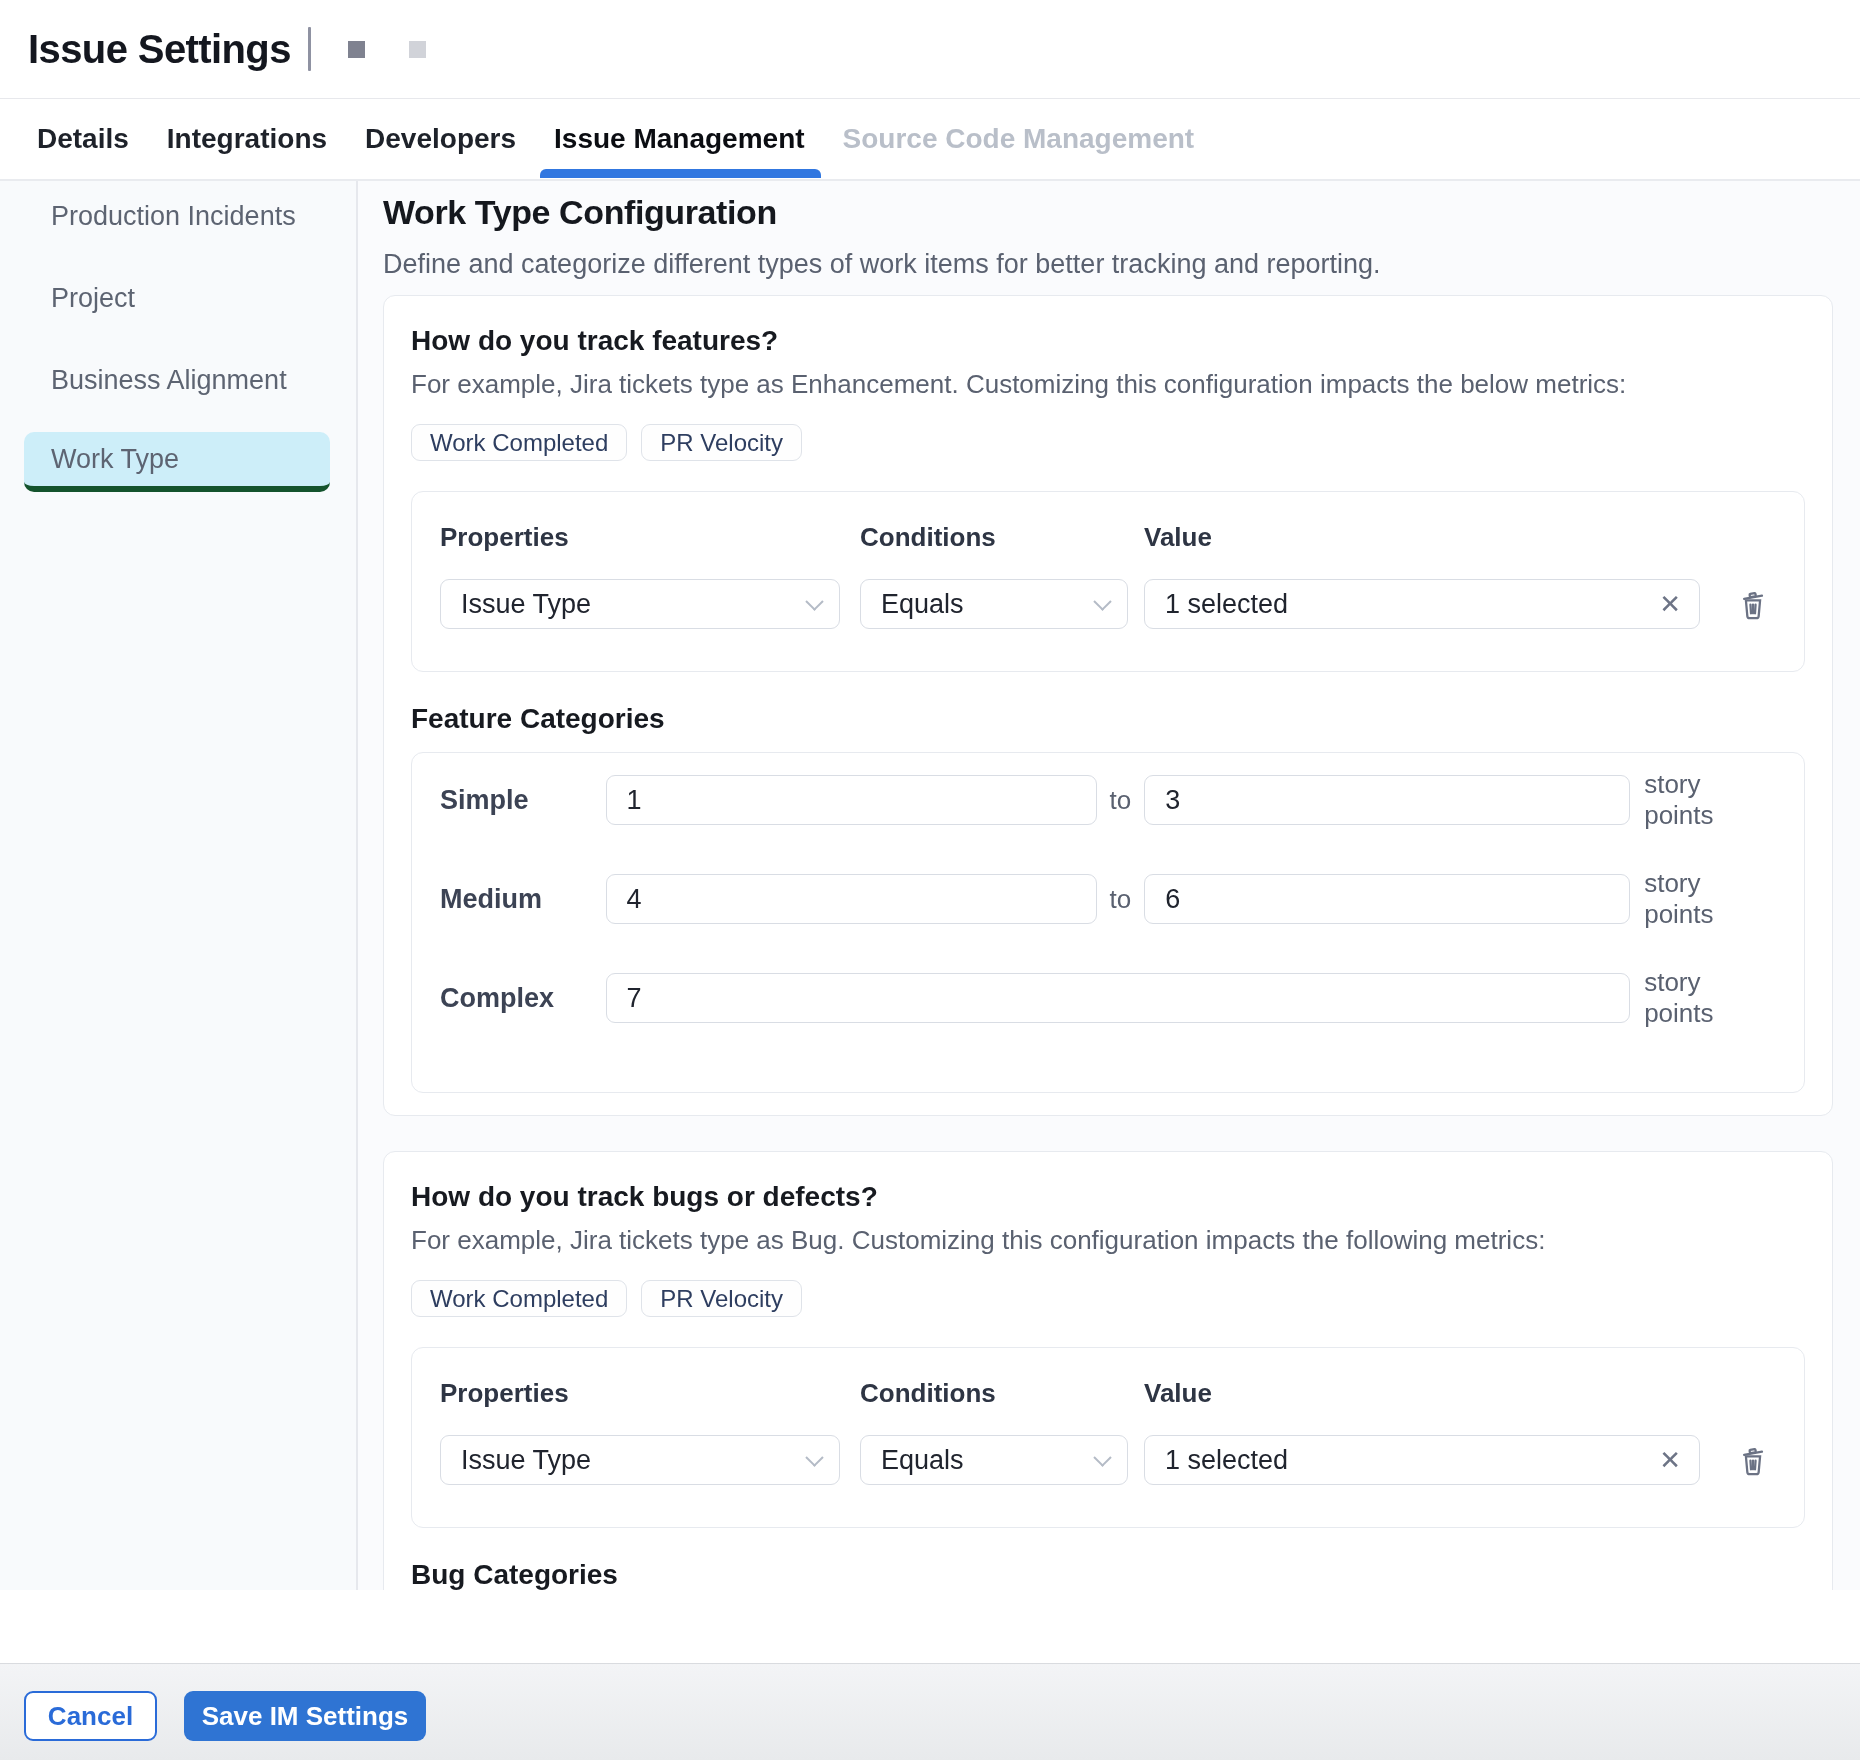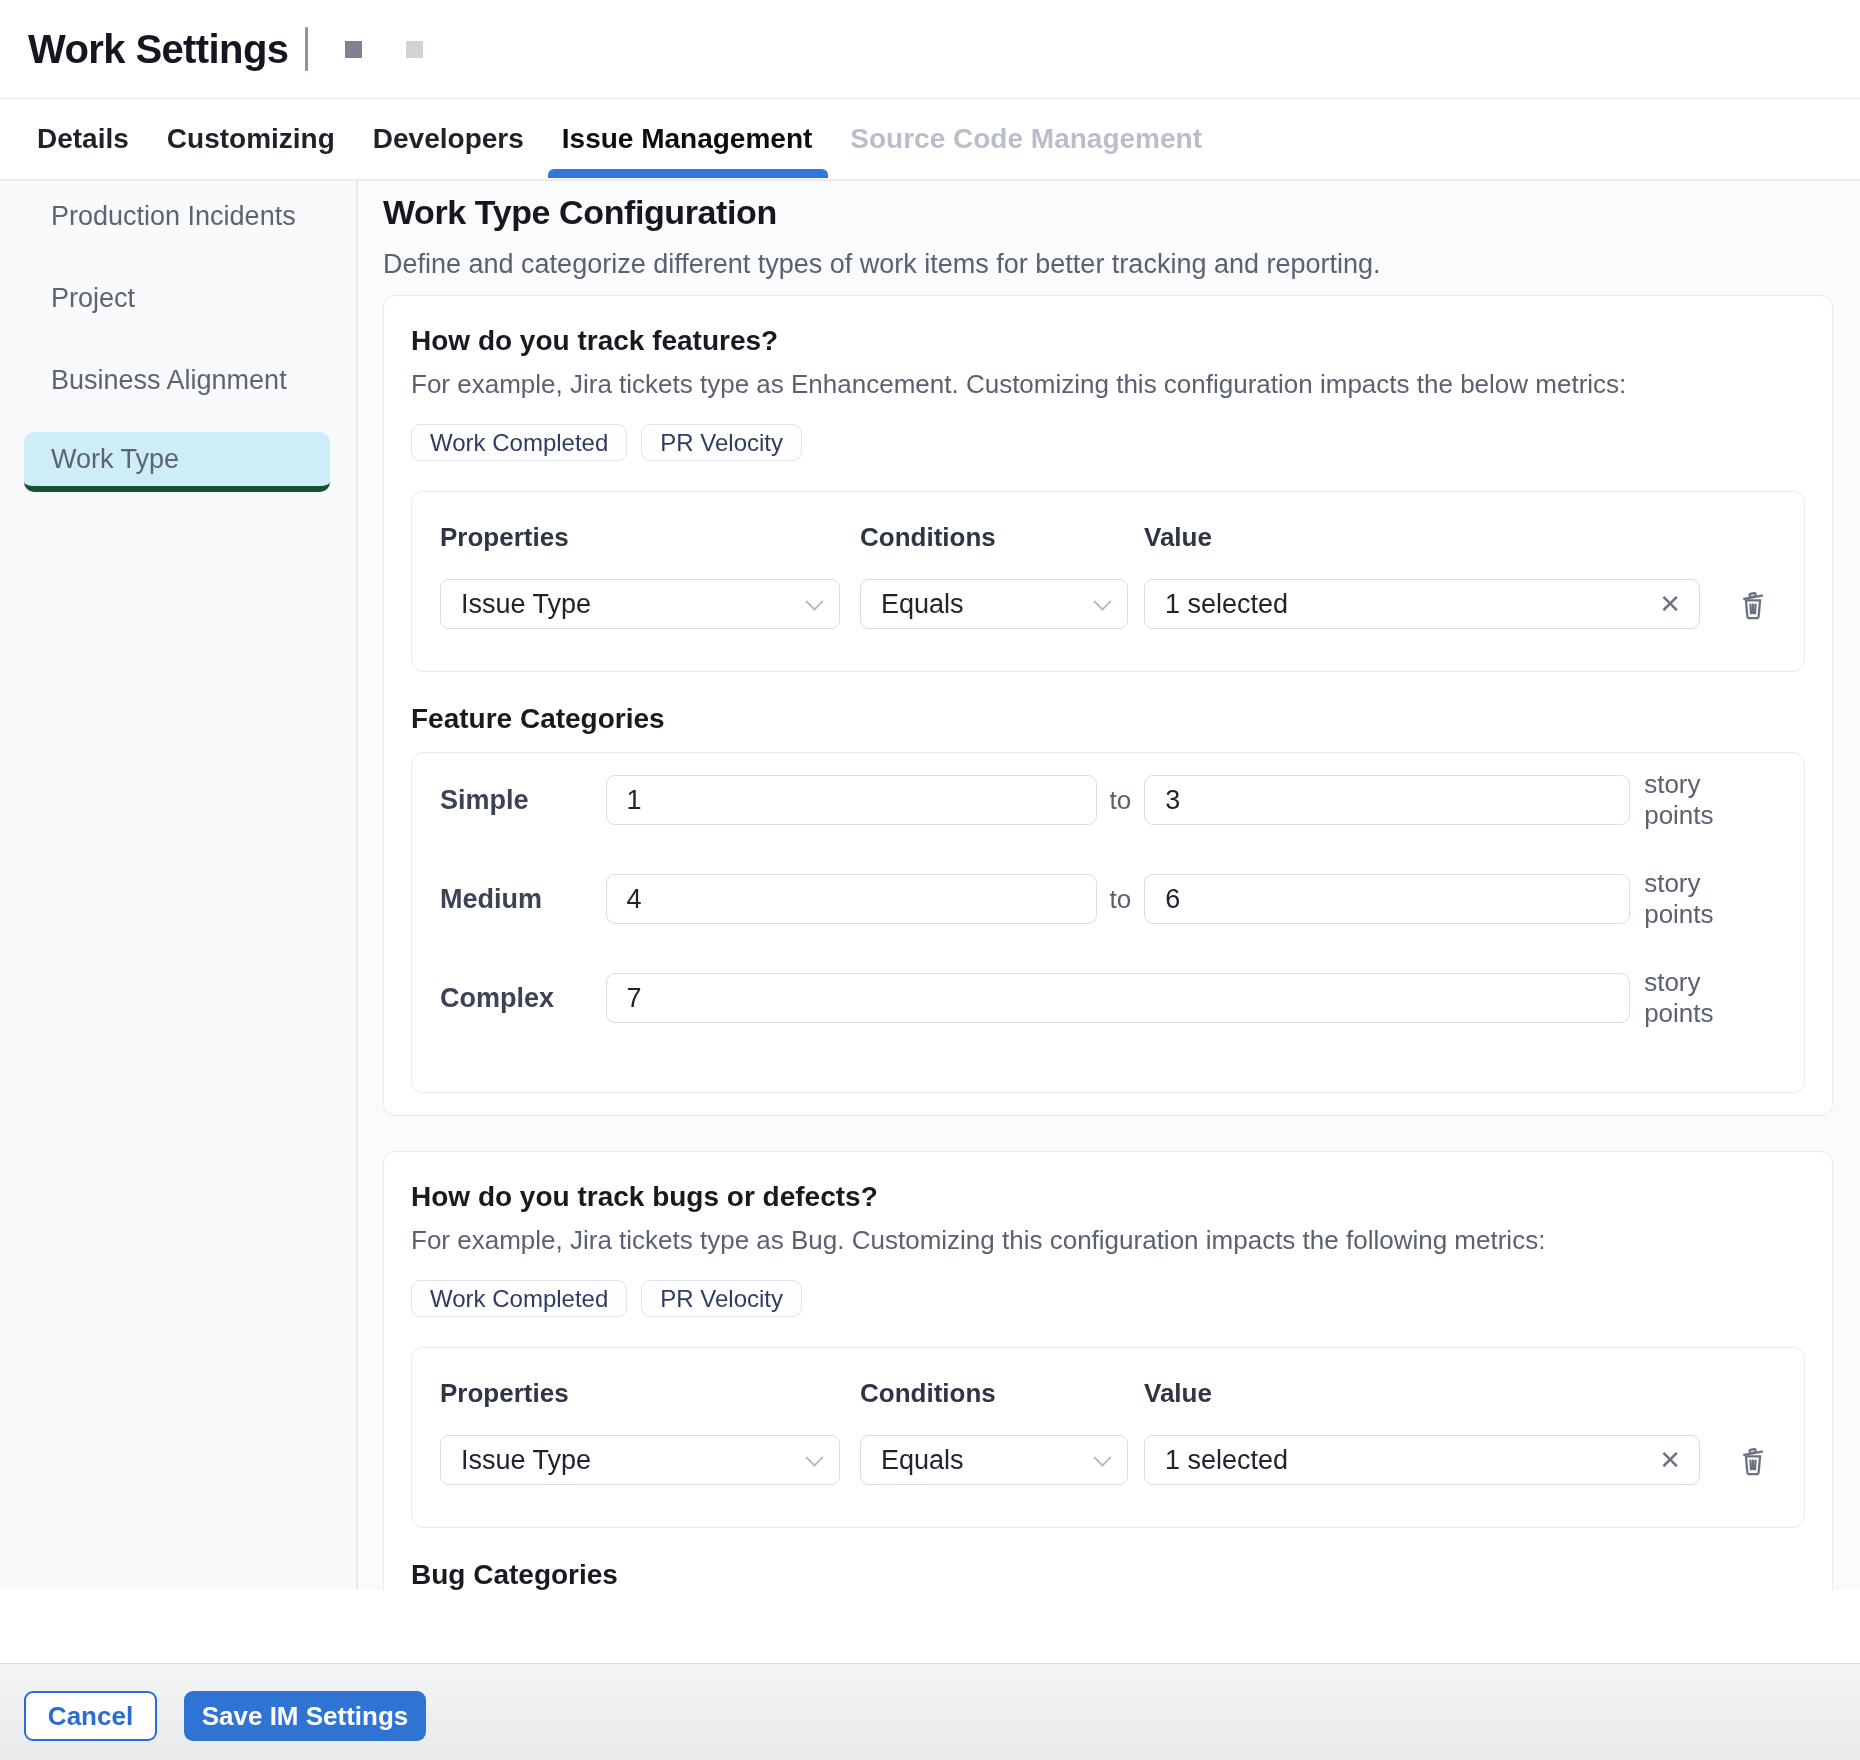--- a/index.html
+++ b/index.html
@@ -76,29 +76,29 @@
   .btn { height:50px; border-radius:9px; font-family:"Liberation Sans", sans-serif; font-size:26px; font-weight:700; cursor:pointer; }
   .btn-cancel { width:133px; background:#ffffff; border:2px solid #2a6bd8; color:#2a6bd8; }
   .btn-save { width:242px; background:#2f74d3; border:none; color:#ffffff; }
 </style>
 </head>
 <body>
 
 <div class="app">
 
   <header class="topbar">
-    <h1>Work Settings</h1>
+    <h1>Issue Settings</h1>
     <span class="pipe"></span>
     <span class="sq sq-dark"></span>
     <span class="sq sq-light"></span>
   </header>
 
   <nav class="tabs">
     <div class="tab"><span>Details</span></div>
-    <div class="tab"><span>Customizing</span></div>
+    <div class="tab"><span>Integrations</span></div>
     <div class="tab"><span>Developers</span></div>
     <div class="tab active"><span>Issue Management</span></div>
     <div class="tab disabled"><span>Source Code Management</span></div>
   </nav>
 
   <div class="body">
 
     <aside class="sidebar">
       <div class="side-item">
           <span>Production Incidents</span>

